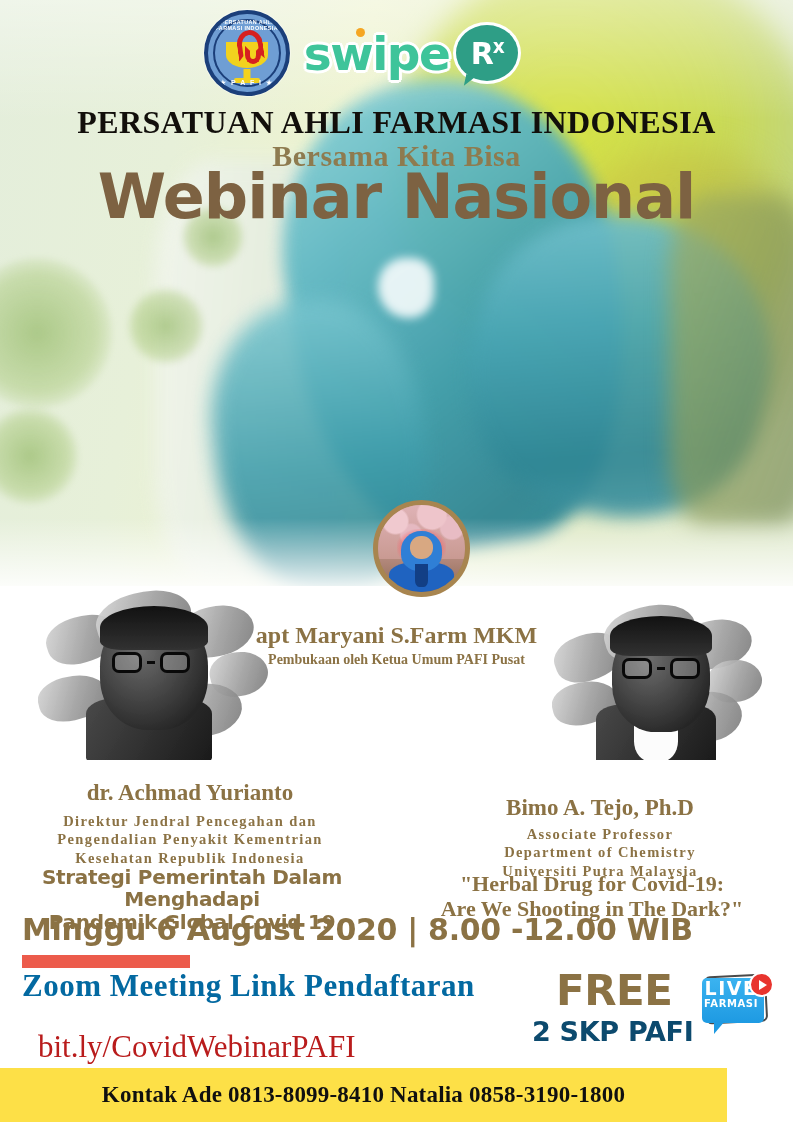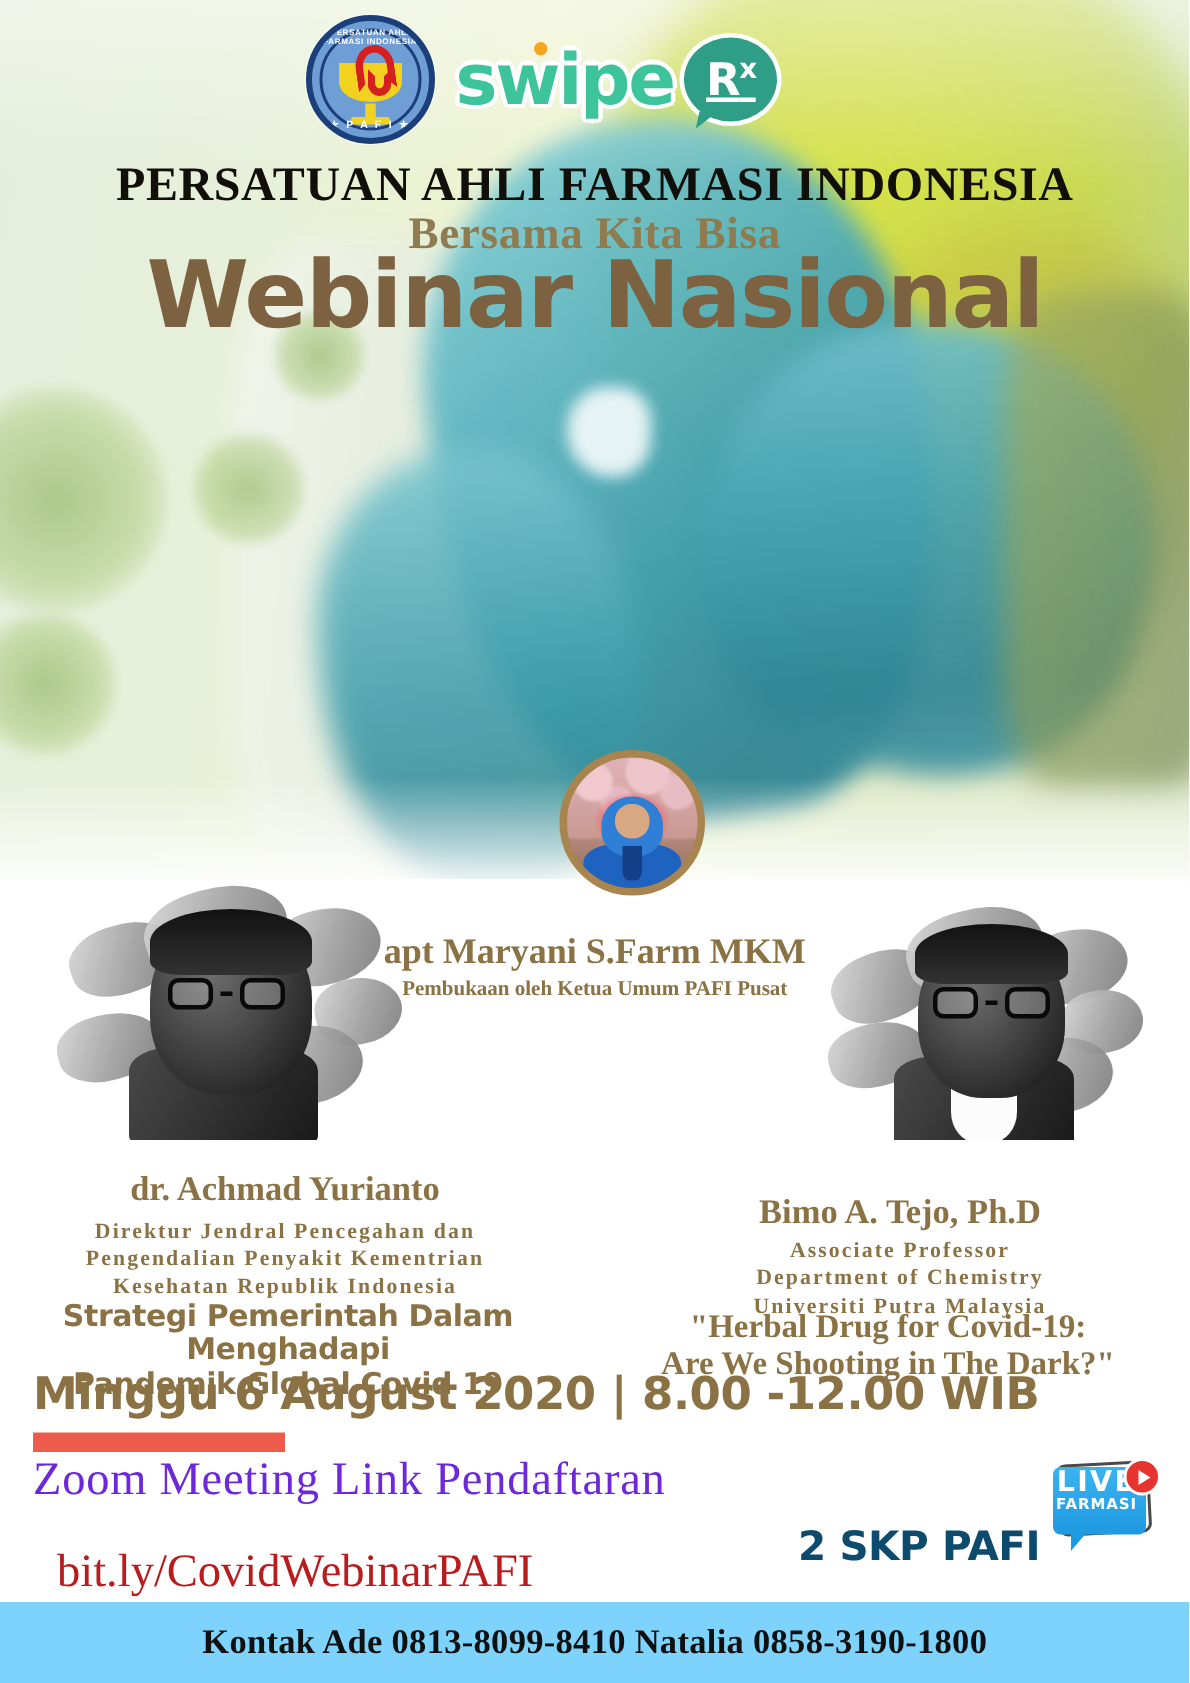--- a/index.html
+++ b/index.html
@@ -178,21 +178,21 @@
     box-shadow:0 0 0 3px #fff;
   }
   .rx-bubble:after{
     content:""; position:absolute; left:9px; bottom:-6px;
     width:0;height:0;border-style:solid;border-width:12px 10px 0 0;
     border-color:#2e9e86 transparent transparent transparent;
     transform:rotate(12deg);
   }
   .rx-text{
     color:#fff; font-size:30px; font-weight:bold; line-height:1;
-    letter-spacing:-1px; font-family:"DejaVu Sans", sans-serif;text-decoration:underline;
+    letter-spacing:-1px; font-family:"DejaVu Sans", sans-serif;
   }
   .rx-text sup{ font-size:.62em; }
 
   
   .org-name{
     position:absolute; left:0; top:104px; width:793px;
     text-align:center;
     font-family:"Liberation Serif", serif;
     font-weight:bold;
     font-size:32px;
@@ -361,21 +361,21 @@
     font-weight:bold; font-size:30px; color:#8b7244;
     letter-spacing:-.3px;
   }
   .red-bar{
     position:absolute; left:22px; top:955px; width:168px; height:13px;
     background:#ec5b4b;
   }
   .zoom-line{
     position:absolute; left:22px; top:968px;
     font-family:"Liberation Serif", serif;
-    font-size:31px; color:#6d28d9; letter-spacing:.5px;
+    font-size:31px; color:#0369a1; letter-spacing:.5px;font-weight:bold;
   }
   .bitly{
     position:absolute; left:38px; top:1029px;
     font-family:"Liberation Serif", serif;
     font-size:31px; color:#b91c1c;
   }
   .free{
     position:absolute; left:556px; top:966px;
     font-family:"DejaVu Sans", sans-serif;
     font-weight:bold; font-size:42px; color:#8b7244;
@@ -424,22 +424,22 @@
   }
   .lb-play i{
     display:block; width:0;height:0;border-style:solid;
     border-width:5px 0 5px 8px;
     border-color:transparent transparent transparent #ffffff;
     margin-left:2px;
   }
 
   
   .footer{
-    position:absolute; left:0; top:1068px; width:793px; height:54px;
-    background:#7dd3fc;
+    position:absolute; left:0; top:1068px; width:727px; height:54px;
+    background:#fde047;
     display:flex; align-items:center; justify-content:center;
   }
   .footer-text{
     font-family:"Liberation Serif", serif;
     font-weight:bold; font-size:23px; color:#101010;
     letter-spacing:.2px;
   }
 </style>
 </head>
 <body>
@@ -559,20 +559,21 @@
   <div class="spk-affil right-affil" style="white-space:pre-line;">Associate Professor
 Department of Chemistry
 Universiti Putra Malaysia</div>
   <div class="spk-topic spk-topic-serif right-topic" style="white-space:pre-line;">"Herbal Drug for Covid-19:
 Are We Shooting in The Dark?"</div>
 
   <div class="date-line">Minggu  6 August  2020 | 8.00 -12.00 WIB</div>
   <div class="red-bar"></div>
   <div class="zoom-line">Zoom Meeting  Link  Pendaftaran</div>
   <div class="bitly">bit.ly/CovidWebinarPAFI</div>
+  <div class="free">FREE</div>
   <div class="skp">2 SKP PAFI</div>
 
   <div class="live-badge">
     <div class="lb-back"></div>
     <div class="lb-front"></div>
     <div class="lb-tail"></div>
     <div class="lb-live">LIVE</div>
     <div class="lb-web">FARMASI</div>
     <div class="lb-play">
         <i></i>

